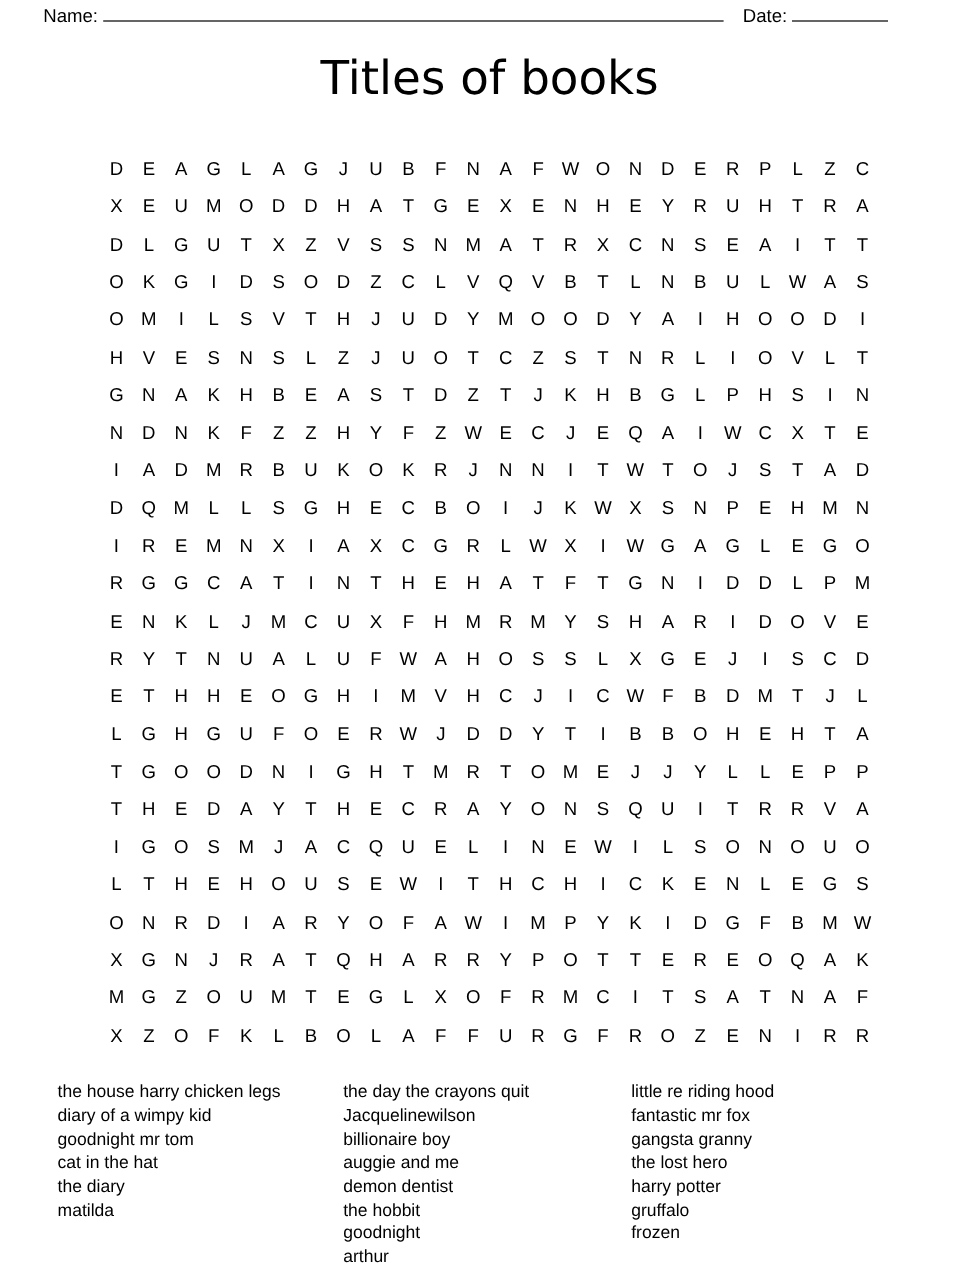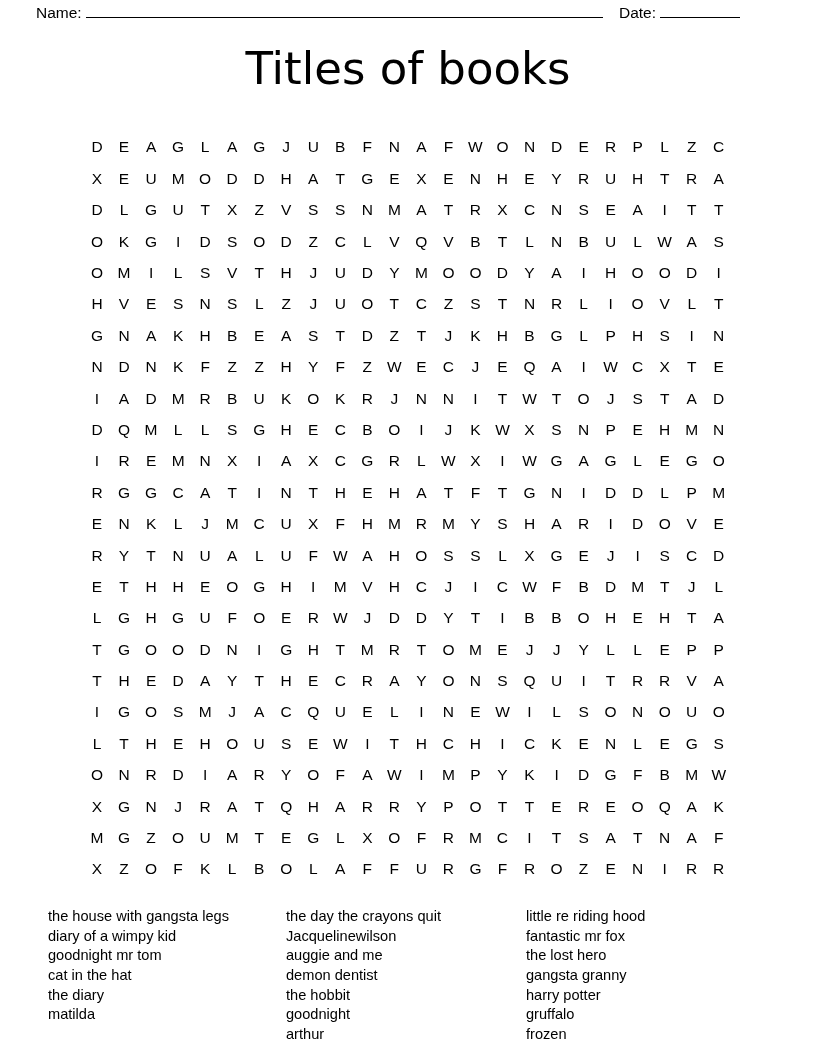--- a/index.html
+++ b/index.html
@@ -43,21 +43,21 @@
     flex: 0 0 80px;
   }
   .hdr-gap {
     width: 14px;
     flex: 0 0 14px;
   }
 
   
   .title {
     text-align: center;
-    font-size: 45px;
+    font-size: 39px;
     font-weight: normal;
     letter-spacing: 0px;
     margin: 22px 0 0 0;
     padding: 0;
     line-height: 1.1;
     font-family: "DejaVu Sans", sans-serif;
   }
 
   
   .grid {
@@ -733,40 +733,41 @@
         <span class="cell">E</span>
         <span class="cell">N</span>
         <span class="cell">I</span>
         <span class="cell">R</span>
         <span class="cell">R</span>
       </div>
     </div>
 
   <div class="wordlist">
     <div class="wl-col c1" id="wl-col1">
-        <div class="wl-item">the house with gangsta legs</div>
+        <div class="wl-item">the house harry chicken legs</div>
         <div class="wl-item">diary of a wimpy kid</div>
         <div class="wl-item">goodnight mr tom</div>
         <div class="wl-item">cat in the hat</div>
         <div class="wl-item">the diary</div>
         <div class="wl-item">matilda</div>
       </div>
     <div class="wl-col c2" id="wl-col2">
         <div class="wl-item">the day the crayons quit</div>
         <div class="wl-item">Jacquelinewilson</div>
+        <div class="wl-item">billionaire boy</div>
         <div class="wl-item">auggie and me</div>
         <div class="wl-item">demon dentist</div>
         <div class="wl-item">the hobbit</div>
         <div class="wl-item">goodnight</div>
         <div class="wl-item">arthur</div>
       </div>
     <div class="wl-col c3" id="wl-col3">
         <div class="wl-item">little re riding hood</div>
         <div class="wl-item">fantastic mr fox</div>
+        <div class="wl-item">gangsta granny</div>
         <div class="wl-item">the lost hero</div>
-        <div class="wl-item">gangsta granny</div>
         <div class="wl-item">harry potter</div>
         <div class="wl-item">gruffalo</div>
         <div class="wl-item">frozen</div>
       </div>
   </div>
 
 </div>
 
 </body></html>

